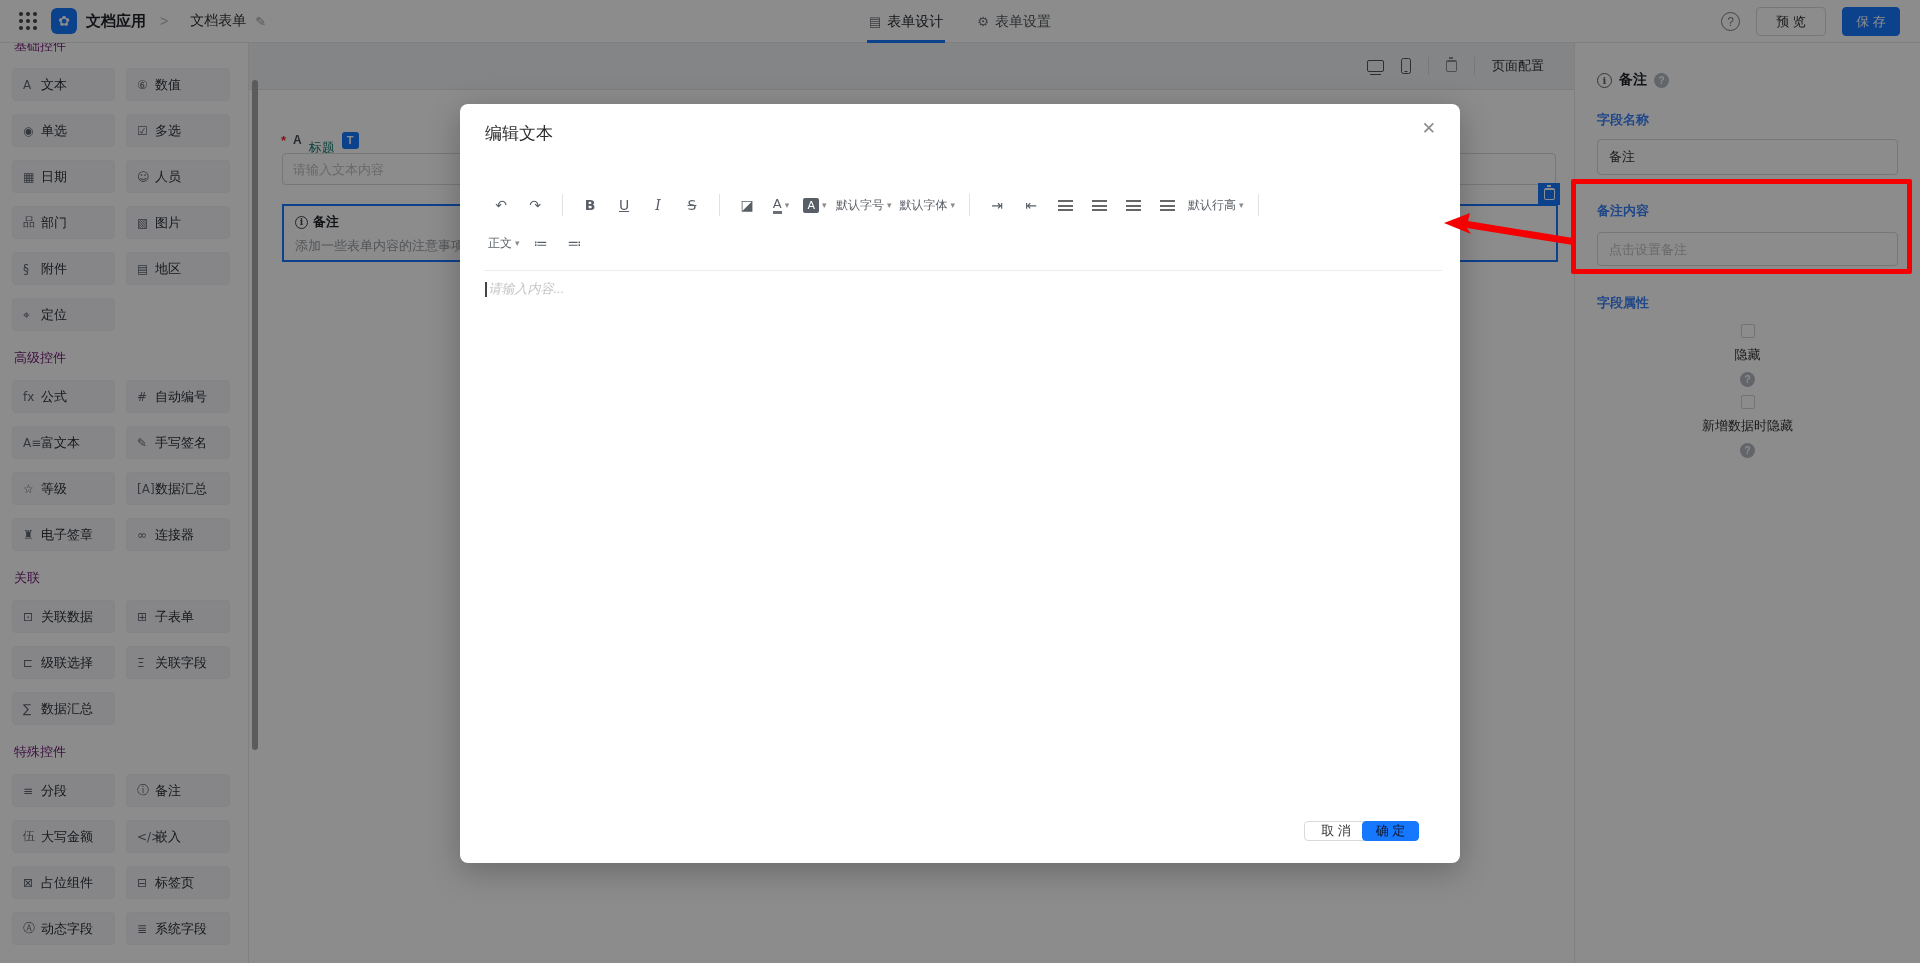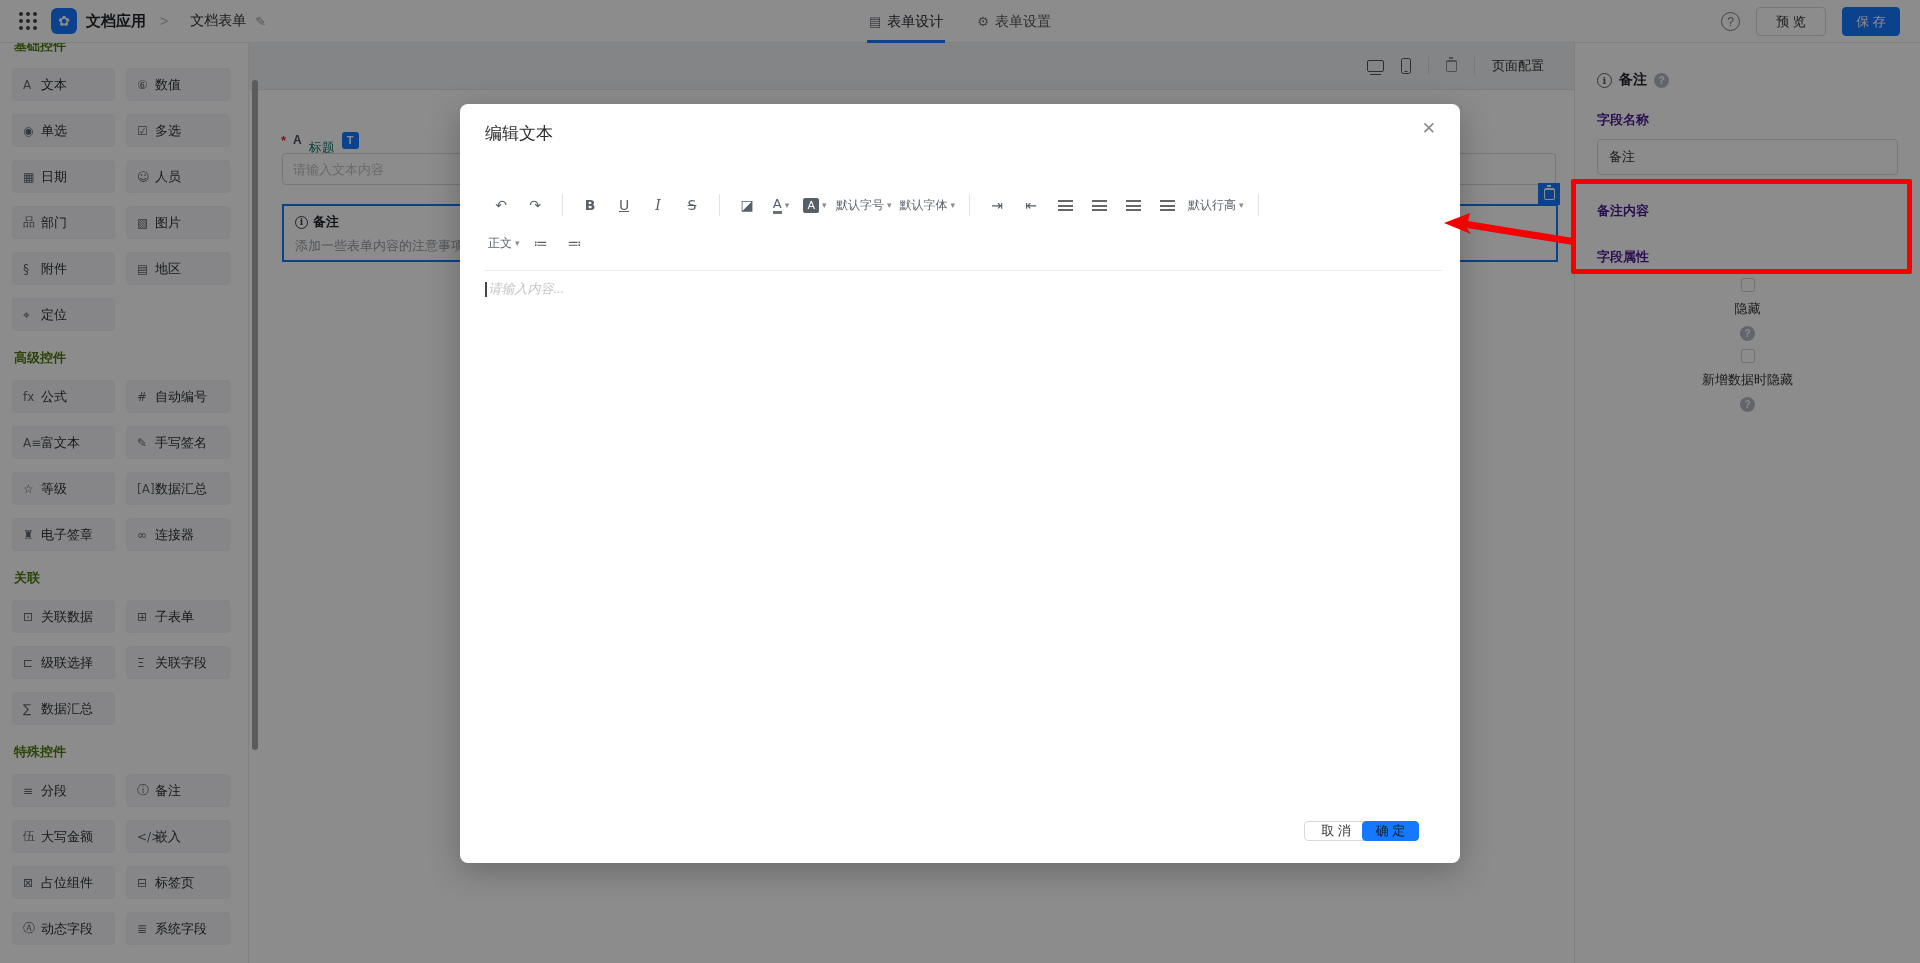--- a/index.html
+++ b/index.html
@@ -31,21 +31,21 @@
   .hdr-right{position:absolute;right:20px;top:0;height:43px;display:flex;align-items:center;gap:16px;}
   .qmark-outline{width:19px;height:19px;border:1.4px solid #7c8085;border-radius:50%;color:#7c8085;
        font-size:12px;display:flex;align-items:center;justify-content:center;}
   .btn{height:29px;border-radius:4px;font-size:13px;display:flex;align-items:center;justify-content:center;cursor:pointer;}
   .btn-preview{width:70px;background:#fff;border:1px solid #d9d9d9;color:#333;}
   .btn-save{width:58px;background:var(--accent);color:#fff;border:1px solid var(--accent);}
 
   
   .sidebar{position:absolute;top:43px;left:0;bottom:0;width:249px;background:#fff;
        border-right:1px solid #e9e9e9;overflow:hidden;padding:0 12px;}
-  .sec-title{font-size:13px;font-weight:700;color:#4d7c0f;margin:18px 0 13px 2px;}
+  .sec-title{font-size:13px;font-weight:400;color:#701a75;margin:18px 0 13px 2px;}
   .sec-title:first-child{margin-top:-6px;}
   .ctrl-grid{display:grid;grid-template-columns:103px 104px;column-gap:11px;row-gap:13px;}
   .ctrl{height:33px;background:#f4f5f7;border:1px solid #eef0f2;border-radius:4px;display:flex;
        align-items:center;padding-left:10px;cursor:pointer;}
   .cicon{width:18px;color:#5f6772;font-size:12px;font-family:"DejaVu Sans",sans-serif;flex:none;}
   .clabel{color:#2b2f36;font-size:13px;white-space:nowrap;}
   .sb-scroll{position:absolute;left:252px;top:80px;width:6px;height:670px;border-radius:3px;background:#a6a6a6;z-index:5;}
 
   
   .cv-toolbar{position:absolute;top:43px;left:249px;width:1325px;height:47px;
@@ -82,21 +82,21 @@
        display:flex;align-items:center;justify-content:center;color:#fff;cursor:pointer;}
 
   
   .panel{position:absolute;top:43px;right:0;bottom:0;width:346px;background:#fff;
        border-left:1px solid #e9e9e9;padding:28px 22px 0 22px;}
   .panel-hd{display:flex;align-items:center;gap:7px;}
   .info-circ.lg{width:15px;height:15px;font-size:10px;color:#5f6368;border-color:#5f6368;}
   .panel-title{font-size:14px;font-weight:700;color:#1f2329;}
   .qmark-fill{width:15px;height:15px;border-radius:50%;background:#b3b8c0;color:#fff;font-size:10px;font-weight:700;
        display:flex;align-items:center;justify-content:center;flex:none;}
-  .p-label{font-size:13px;font-weight:700;color:#4c1d95;}
+  .p-label{font-size:13px;font-weight:700;color:#3b82f6;}
   .p-label.m1{margin-top:22px;}
   .p-label.m2{margin-top:27px;}
   .p-label.m3{margin-top:28px;}
   .p-input{margin-top:10px;width:100%;height:36px;border:1px solid #d9d9d9;border-radius:4px;padding:0 11px;
        font-size:13px;color:#333;background:#fff;font-family:inherit;}
   .p-input.sm{height:34px;margin-top:12px;}
   .p-input::placeholder{color:#bfbfbf;}
   .props{margin-top:12px;}
   .prop-row{display:flex;align-items:center;gap:8px;margin-bottom:8px;flex-direction:column;}
   .cb{width:14px;height:14px;border:1.5px solid #cfcfcf;border-radius:2px;background:#fff;cursor:pointer;flex:none;}
@@ -347,20 +347,21 @@
 
 <div class="panel">
   <div class="panel-hd">
     <span class="info-circ lg">i</span>
     <span class="panel-title">备注</span>
     <span class="qmark-fill">?</span>
   </div>
   <div class="p-label m1">字段名称</div>
   <input class="p-input" value="备注" style="">
   <div class="p-label m2">备注内容</div>
+  <input class="p-input sm" placeholder="点击设置备注" style="">
   <div class="p-label m3">字段属性</div>
   <div class="props">
       <div class="prop-row">
         <span class="cb"></span>
         <span class="plabel">隐藏</span>
         <span class="qmark-fill">?</span>
       </div>
       <div class="prop-row">
         <span class="cb"></span>
         <span class="plabel">新增数据时隐藏</span>

